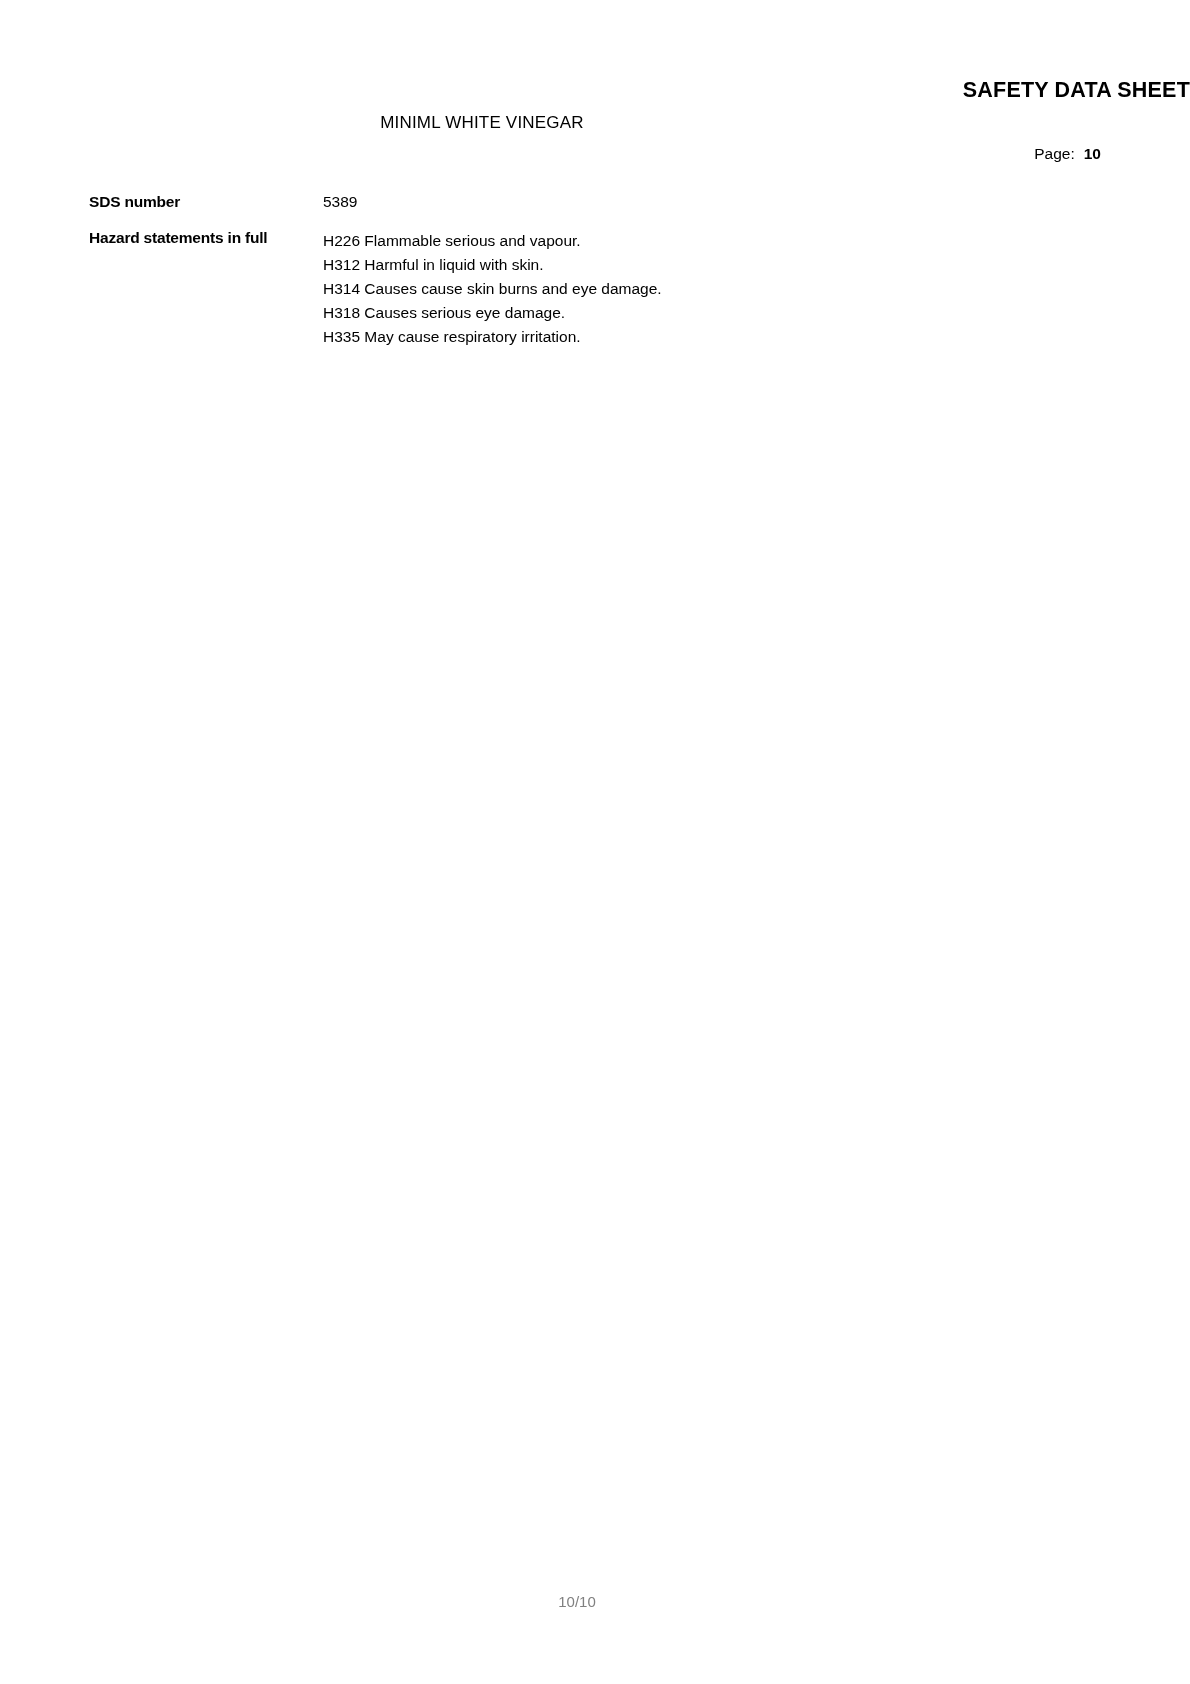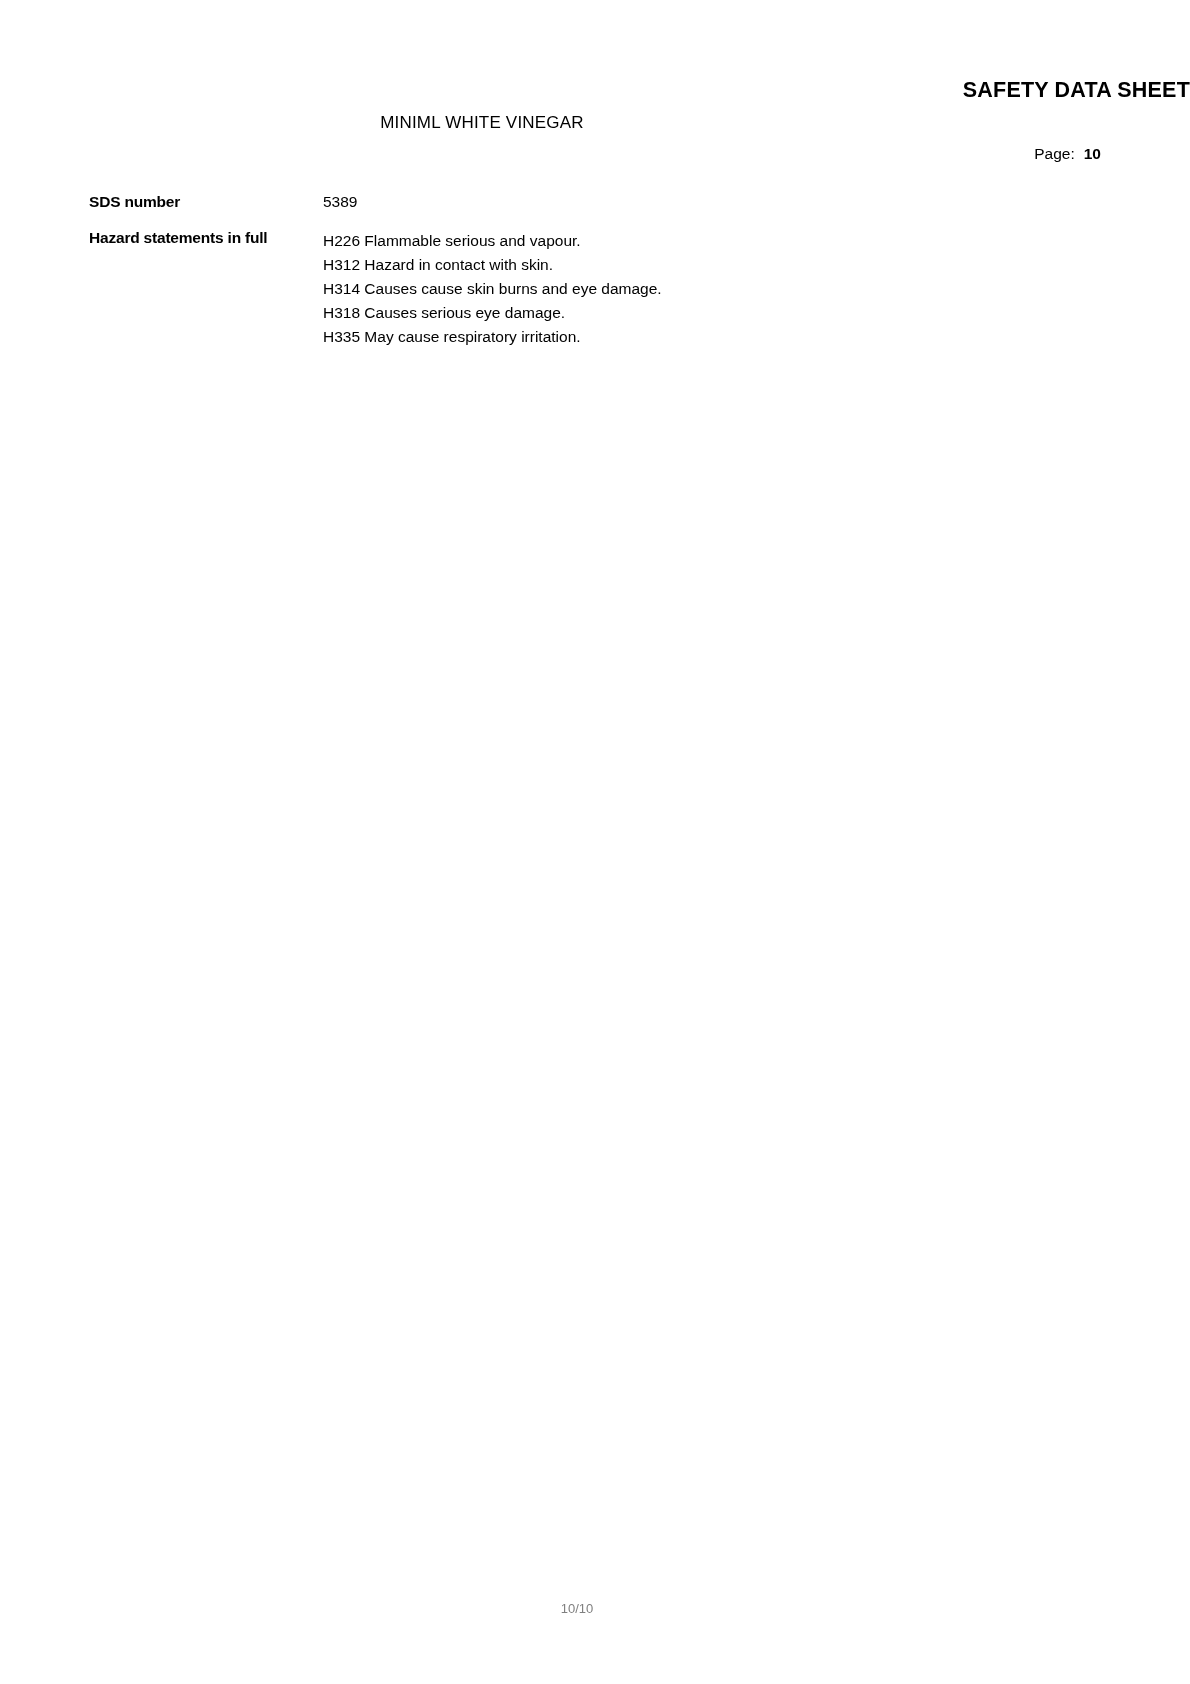--- a/index.html
+++ b/index.html
@@ -77,25 +77,25 @@
   }
   .row-sds { top: 181px; }
   .row-hazards { top: 217px; }
   .hazard-line {
     font-size: 15.5px;
     line-height: 24px;
     white-space: nowrap;
   }
   .footer {
     position: absolute;
-    bottom: 68px;
+    bottom: 74px;
     left: 0;
     width: 1154px;
     text-align: center;
-    font-size: 13px;
+    font-size: 15px;
     color: #808080;
   }
 </style>
 </head>
 <body>
 
 <div class="page">
 
   <div class="doc-title">SAFETY DATA SHEET</div>
   <div class="doc-subtitle">MINIML WHITE VINEGAR</div>
@@ -106,21 +106,21 @@
 
   <div class="field-row row-sds">
     <div class="field-label">SDS number</div>
     <div class="field-value">5389</div>
   </div>
 
   <div class="field-row row-hazards">
     <div class="field-label">Hazard statements in full</div>
     <div class="field-value">
       <div class="hazard-line">H226 Flammable serious and vapour.</div>
-      <div class="hazard-line">H312 Hazard in contact with skin.</div>
+      <div class="hazard-line">H312 Harmful in liquid with skin.</div>
       <div class="hazard-line">H314 Causes cause skin burns and eye damage.</div>
       <div class="hazard-line">H318 Causes serious eye damage.</div>
       <div class="hazard-line">H335 May cause respiratory irritation.</div>
     </div>
   </div>
 
   <div class="footer">10/10</div>
 
 </div>
 

